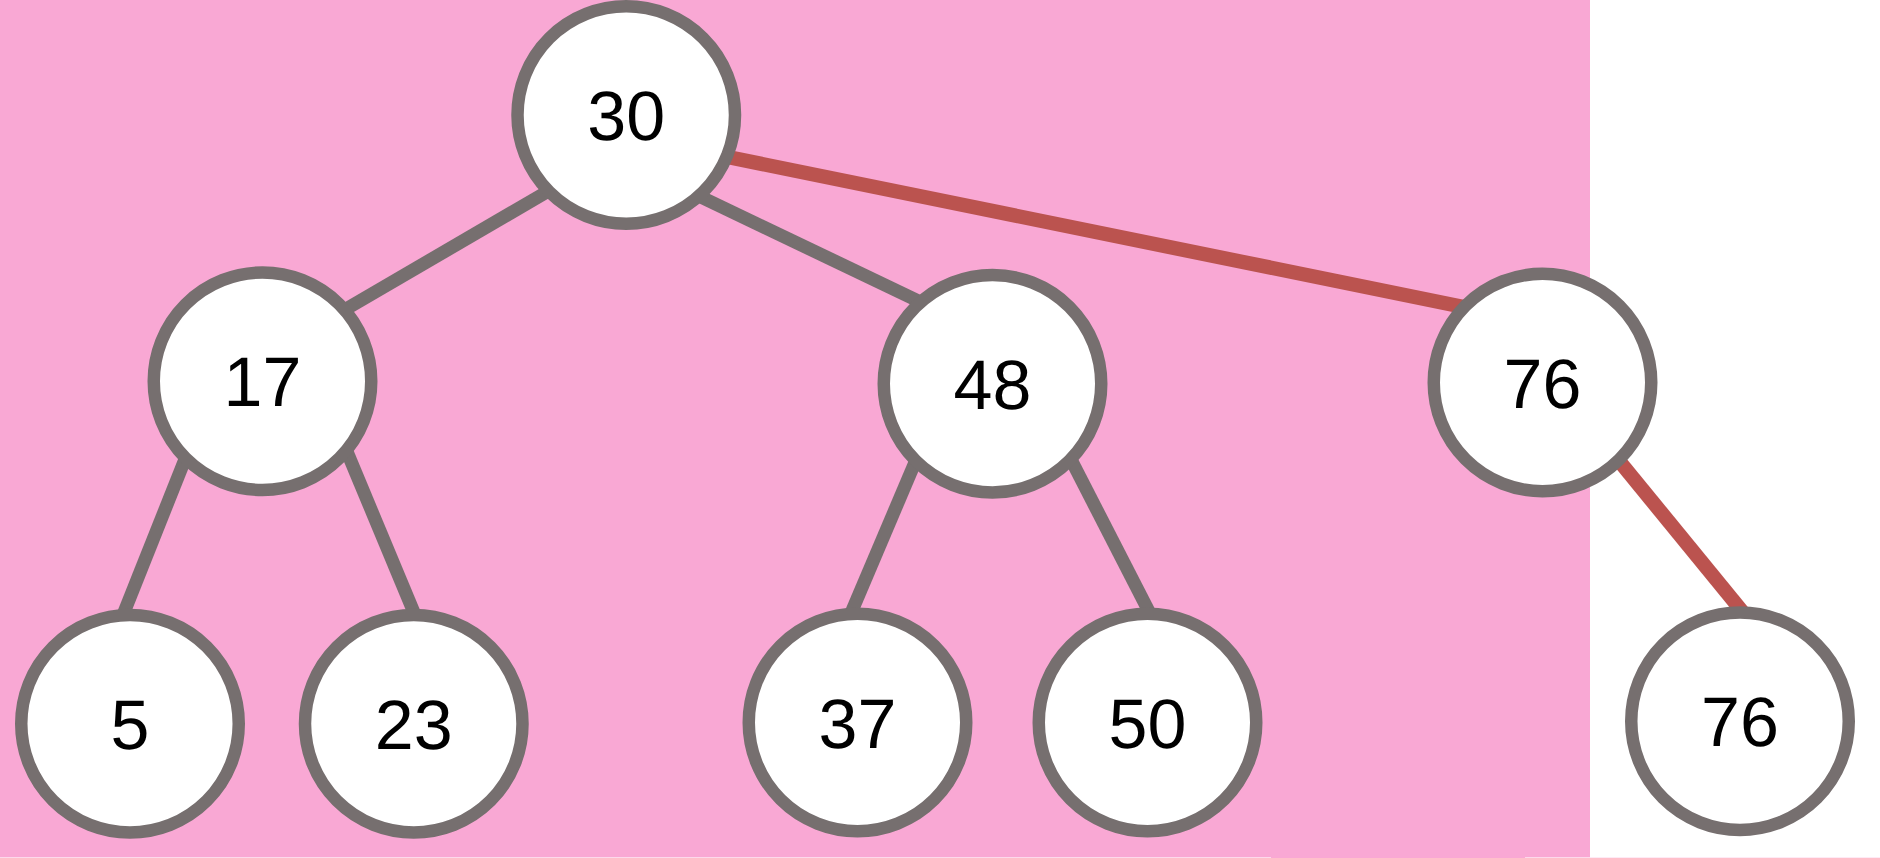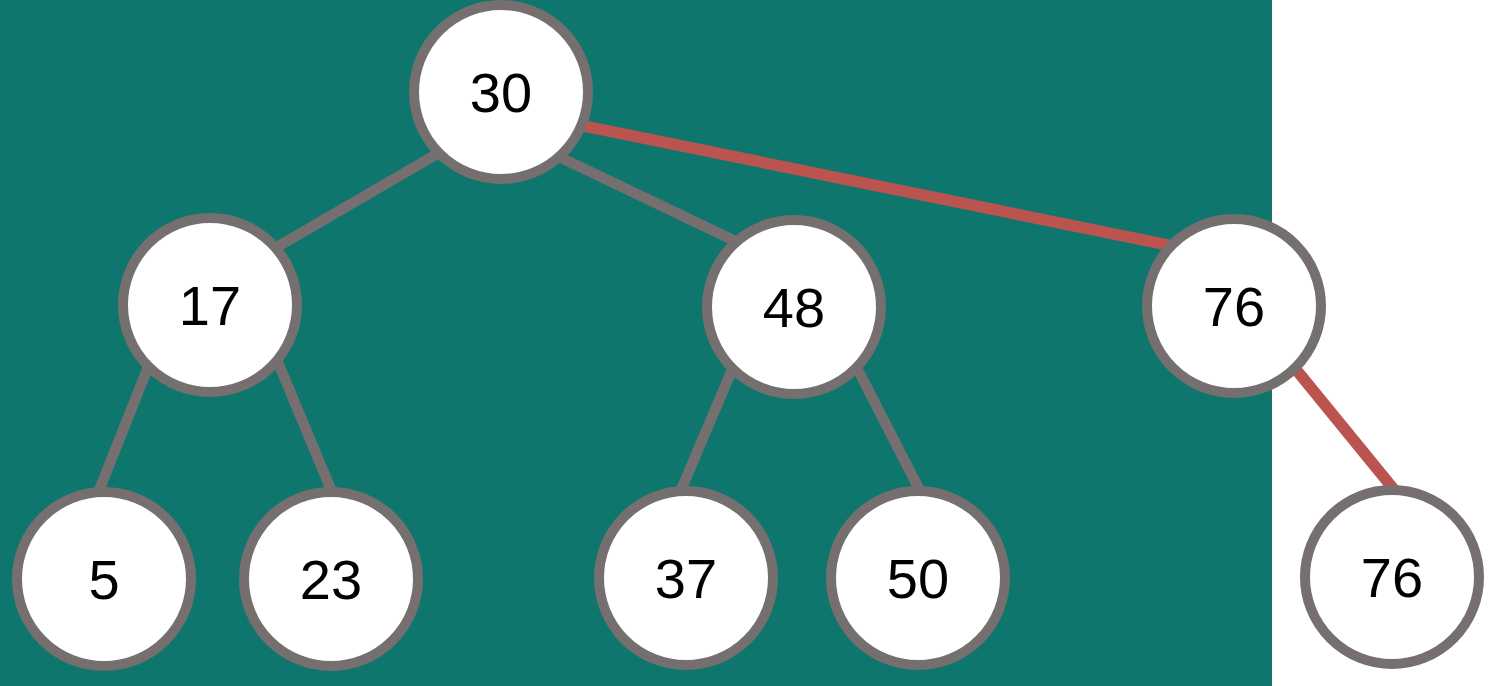--- a/index.html
+++ b/index.html
@@ -8,21 +8,21 @@
     background: #ffffff;
     width: 1504px;
     height: 686px;
     overflow: hidden;
     font-family: "Liberation Sans", sans-serif;
   }
   .canvas-wrap {
     position: relative;
     width: 1272px;
     height: 686px;
-    background: #0f766e;
+    background: #f9a8d4;
   }
   svg { display: block; }
   .node-label {
     font-family: "Liberation Sans", sans-serif;
     font-weight: 400;
   }
 </style>
 </head>
 <body>
 

